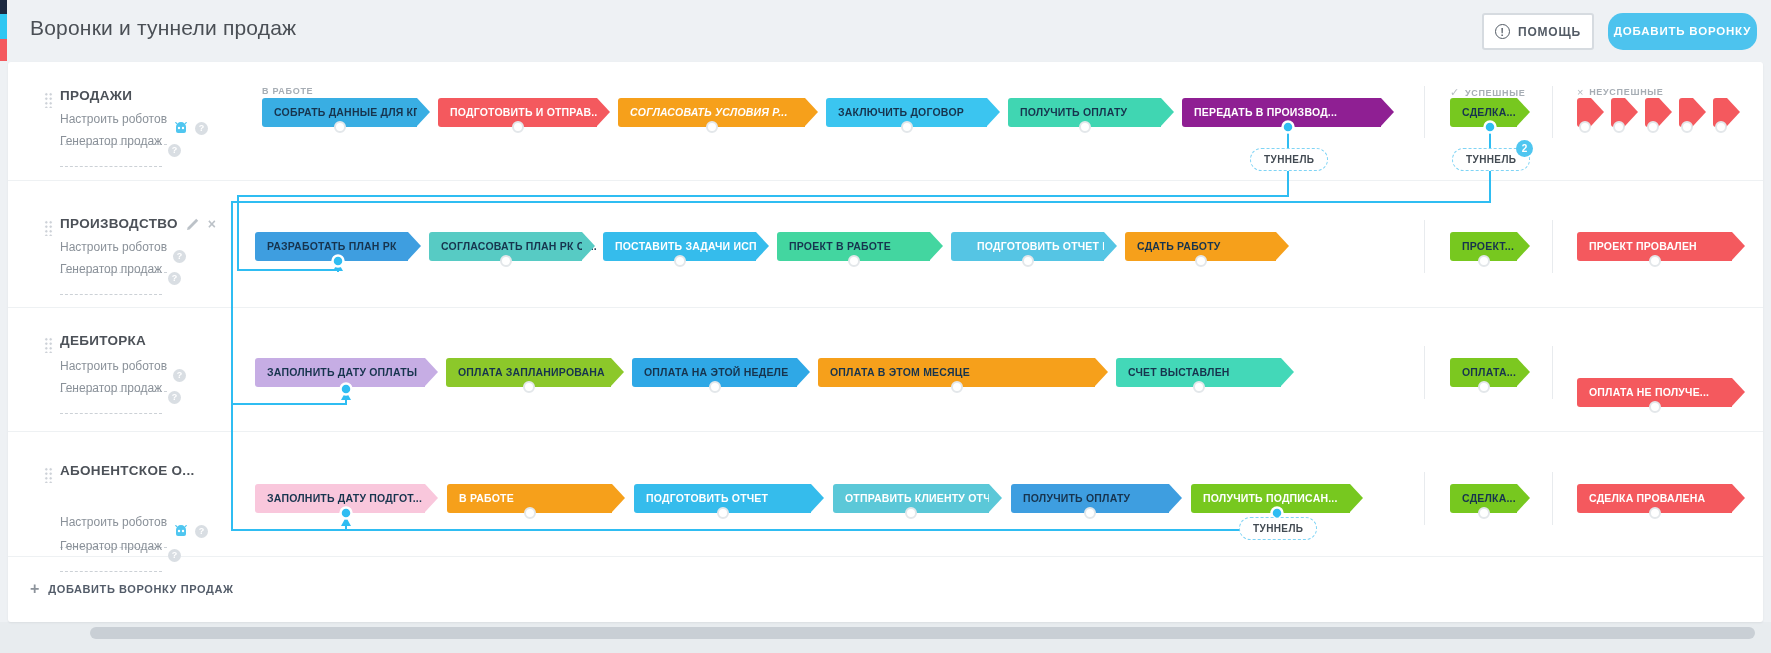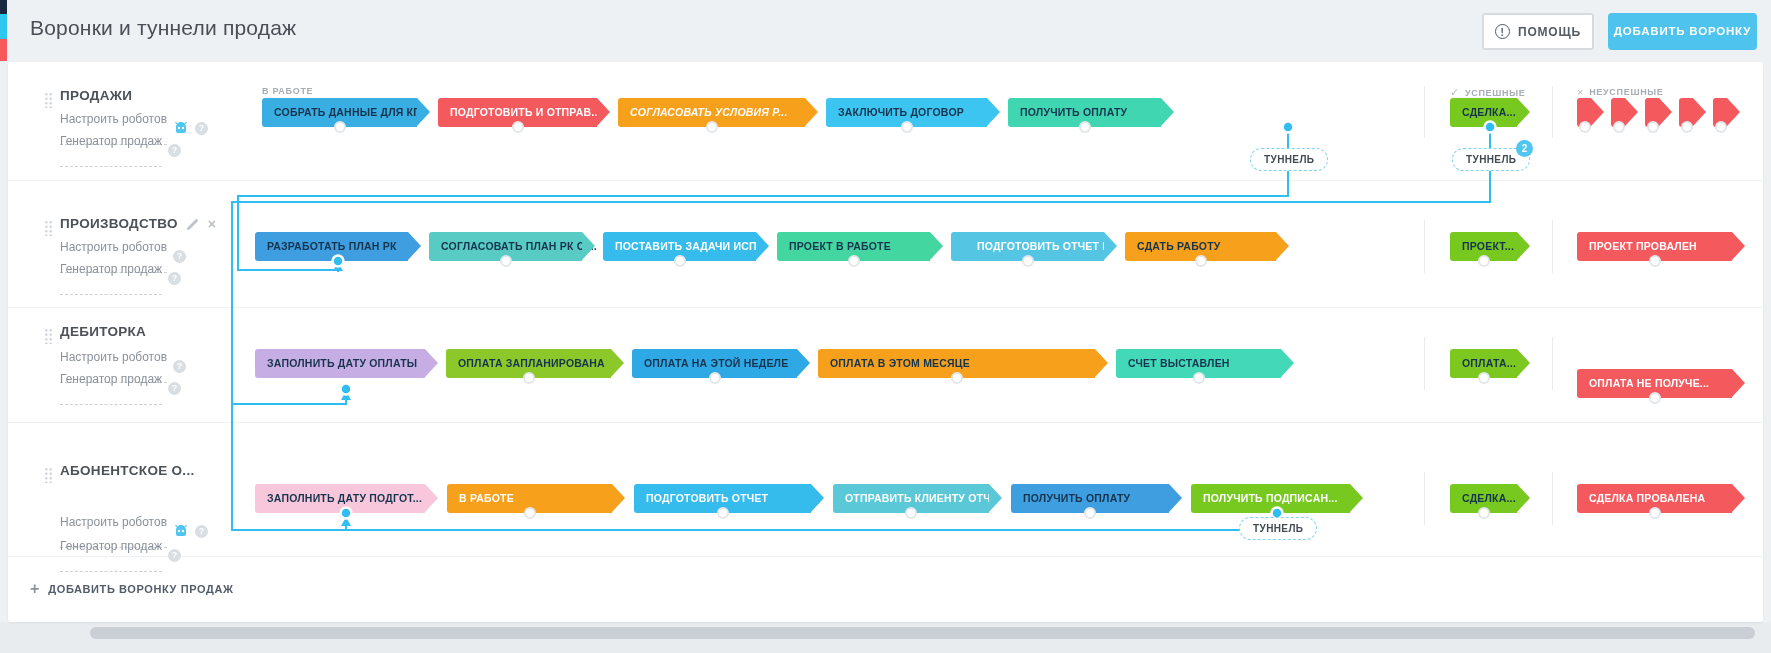--- a/index.html
+++ b/index.html
@@ -18,30 +18,30 @@
   .page-title{position:absolute;left:30px;top:16px;font-size:21px;color:#4a4f55;letter-spacing:.2px}
   .btn-help{
     position:absolute;left:1482px;top:13px;width:112px;height:37px;box-sizing:border-box;
     background:#fff;border:2px solid #d6dbe0;border-radius:3px;cursor:pointer;
     display:flex;align-items:center;justify-content:center;gap:8px;
     font-size:12px;font-weight:bold;color:#535b65;letter-spacing:.8px;
   }
   .help-ic{width:15px;height:15px;border:1.6px solid #535b65;border-radius:50%;
     font-size:10px;font-weight:bold;line-height:15px;text-align:center;box-sizing:border-box}
   .btn-add{
-    position:absolute;left:1608px;top:13px;width:149px;height:37px;border-radius:4px;cursor:pointer;
+    position:absolute;left:1608px;top:13px;width:149px;height:37px;border-radius:15px;cursor:pointer;
     background:var(--bg,#4dc3ee);color:#fff;font-size:11.5px;font-weight:bold;letter-spacing:.8px;
     text-align:center;line-height:37px;
   }
 
   
   .panel{position:absolute;left:8px;top:62px;width:1755px;height:560px;background:#fff;
     border-radius:3px;box-shadow:0 1px 2px rgba(60,70,80,.08);z-index:1}
   .frow{position:absolute;left:0;width:100%;border-bottom:1px solid #eef1f3}
-  .r1{top:0;height:118px}.r2{top:118px;height:127px}.r3{top:234px;height:126px}.r4{top:371px;height:123px}
+  .r1{top:0;height:118px}.r2{top:118px;height:127px}.r3{top:243px;height:126px}.r4{top:371px;height:123px}
   .ffooter{top:494px;height:66px;position:absolute;left:0;width:100%}
 
   .handle{position:absolute;left:36px;width:9px;height:16px;
     background-image:radial-gradient(circle,#c9ced4 1.1px,transparent 1.3px);
     background-size:4.5px 4.5px;cursor:grab}
   .ftitle{position:absolute;left:52px;font-size:13.5px;font-weight:bold;color:#4c5158;
     letter-spacing:.3px;display:flex;align-items:center;gap:9px;white-space:nowrap}
   .ticon{color:#bcc2c8;font-size:14px;line-height:10px;cursor:pointer}
   .link-row{position:absolute;left:52px;display:flex;align-items:center;gap:6px;white-space:nowrap}
   .flink{font-size:12px;color:#8a9199;border-bottom:1px dashed #ccd1d6;padding-bottom:18px;cursor:pointer}
@@ -139,20 +139,21 @@
       <span class="zic">×</span>
       <span>НЕУСПЕШНЫЕ</span>
     </div>
 
     <div class="stages" style="left:254px;top:36px">
       <div class="chip" style="width: 155px; --bg: #39aee3; color: rgb(23, 52, 78);">СОБРАТЬ ДАННЫЕ ДЛЯ КП</div>
       <div class="chip" style="width: 159px; --bg: #f4595e; color: rgb(255, 255, 255);">ПОДГОТОВИТЬ И ОТПРАВ...</div>
       <div class="chip" style="width: 187px; --bg: #f6a01b; color: rgb(255, 255, 255); font-style: italic;">СОГЛАСОВАТЬ УСЛОВИЯ Р...</div>
       <div class="chip" style="width: 161px; --bg: #3bc5f0; color: rgb(23, 52, 78);">ЗАКЛЮЧИТЬ ДОГОВОР</div>
       <div class="chip" style="width: 153px; --bg: #40d6b2; color: rgb(23, 52, 78);">ПОЛУЧИТЬ ОПЛАТУ</div>
+      <div class="chip dot" style="width: 199px; --bg: #8f1f93; color: rgb(255, 255, 255);">ПЕРЕДАТЬ В ПРОИЗВОД...</div>
     </div>
     <div class="succ" style="left:1442px;top:36px">
       <div class="chip dot" style="width: 67px; --bg: #77c81f; color: rgb(23, 52, 78);">СДЕЛКА...</div>
     </div>
     <div class="failz" style="left:1569px;top:36px">
       <div class="chip flag" style="--bg: #f4595e;"></div>
       <div class="chip flag" style="--bg: #f4595e;"></div>
       <div class="chip flag" style="--bg: #f4595e;"></div>
       <div class="chip flag" style="--bg: #f4595e;"></div>
       <div class="chip flag" style="--bg: #f4595e;"></div>

